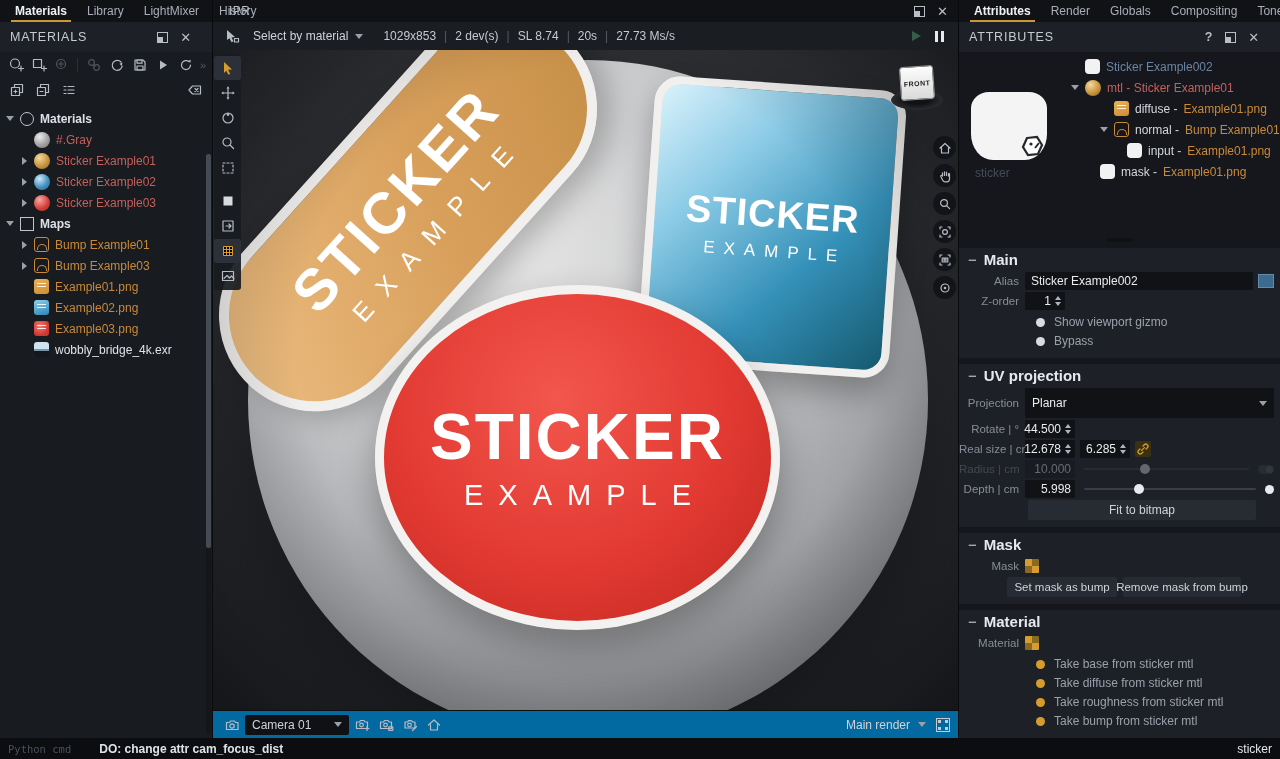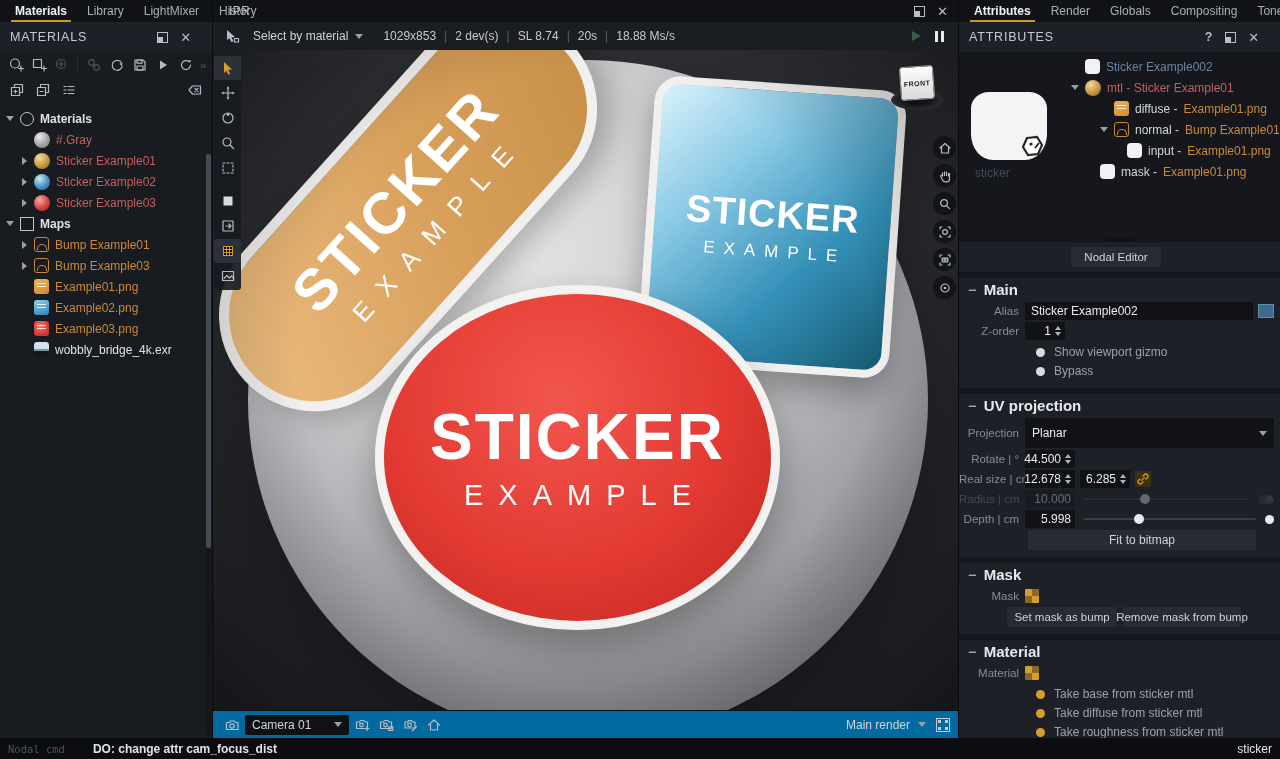--- a/index.html
+++ b/index.html
@@ -375,21 +375,21 @@
         </span>
         <span class="stats">
           <span>1029x853</span>
             <span class="sep">|</span>
           <span>2 dev(s)</span>
             <span class="sep">|</span>
           <span>SL 8.74</span>
             <span class="sep">|</span>
           <span>20s</span>
             <span class="sep">|</span>
-          <span>18.88 Ms/s</span>
+          <span>27.73 Ms/s</span>
         </span>
         <span class="iprctl">
           <span class="playic"></span>
           <span class="pauseic">
               <i></i>
               <i></i>
             </span>
         </span>
       </div>
 
@@ -620,23 +620,20 @@
               <span class="whiteround"></span>
               <span class="akey">mask -</span>
               <span class="orange">Example01.png</span>
             </div>
           </div>
         </div>
 
         <div class="grip">
             <i></i>
           </div>
-        <div class="nodalrow">
-          <span class="btn nodalbtn">Nodal Editor</span>
-        </div>
 
         <div class="section">
           <div class="sec-head">
               <span>Main</span>
             </div>
           <div class="row">
             <span class="lbl">Alias</span>
             <span class="ctrl">
               <span class="tin grow">
                   <span>Sticker Example002</span>
@@ -789,17 +786,17 @@
               <span>Take bump from sticker mtl</span>
           </div>
 
         </div>
 
       </div>
     </div>
   </div>
 
   <div class="statusbar">
-    <span class="pymode">Nodal cmd</span>
+    <span class="pymode">Python cmd</span>
     <span class="msg">DO: change attr cam_focus_dist</span>
     <span class="ctx">sticker</span>
   </div>
 </div>
 
 </body></html>

